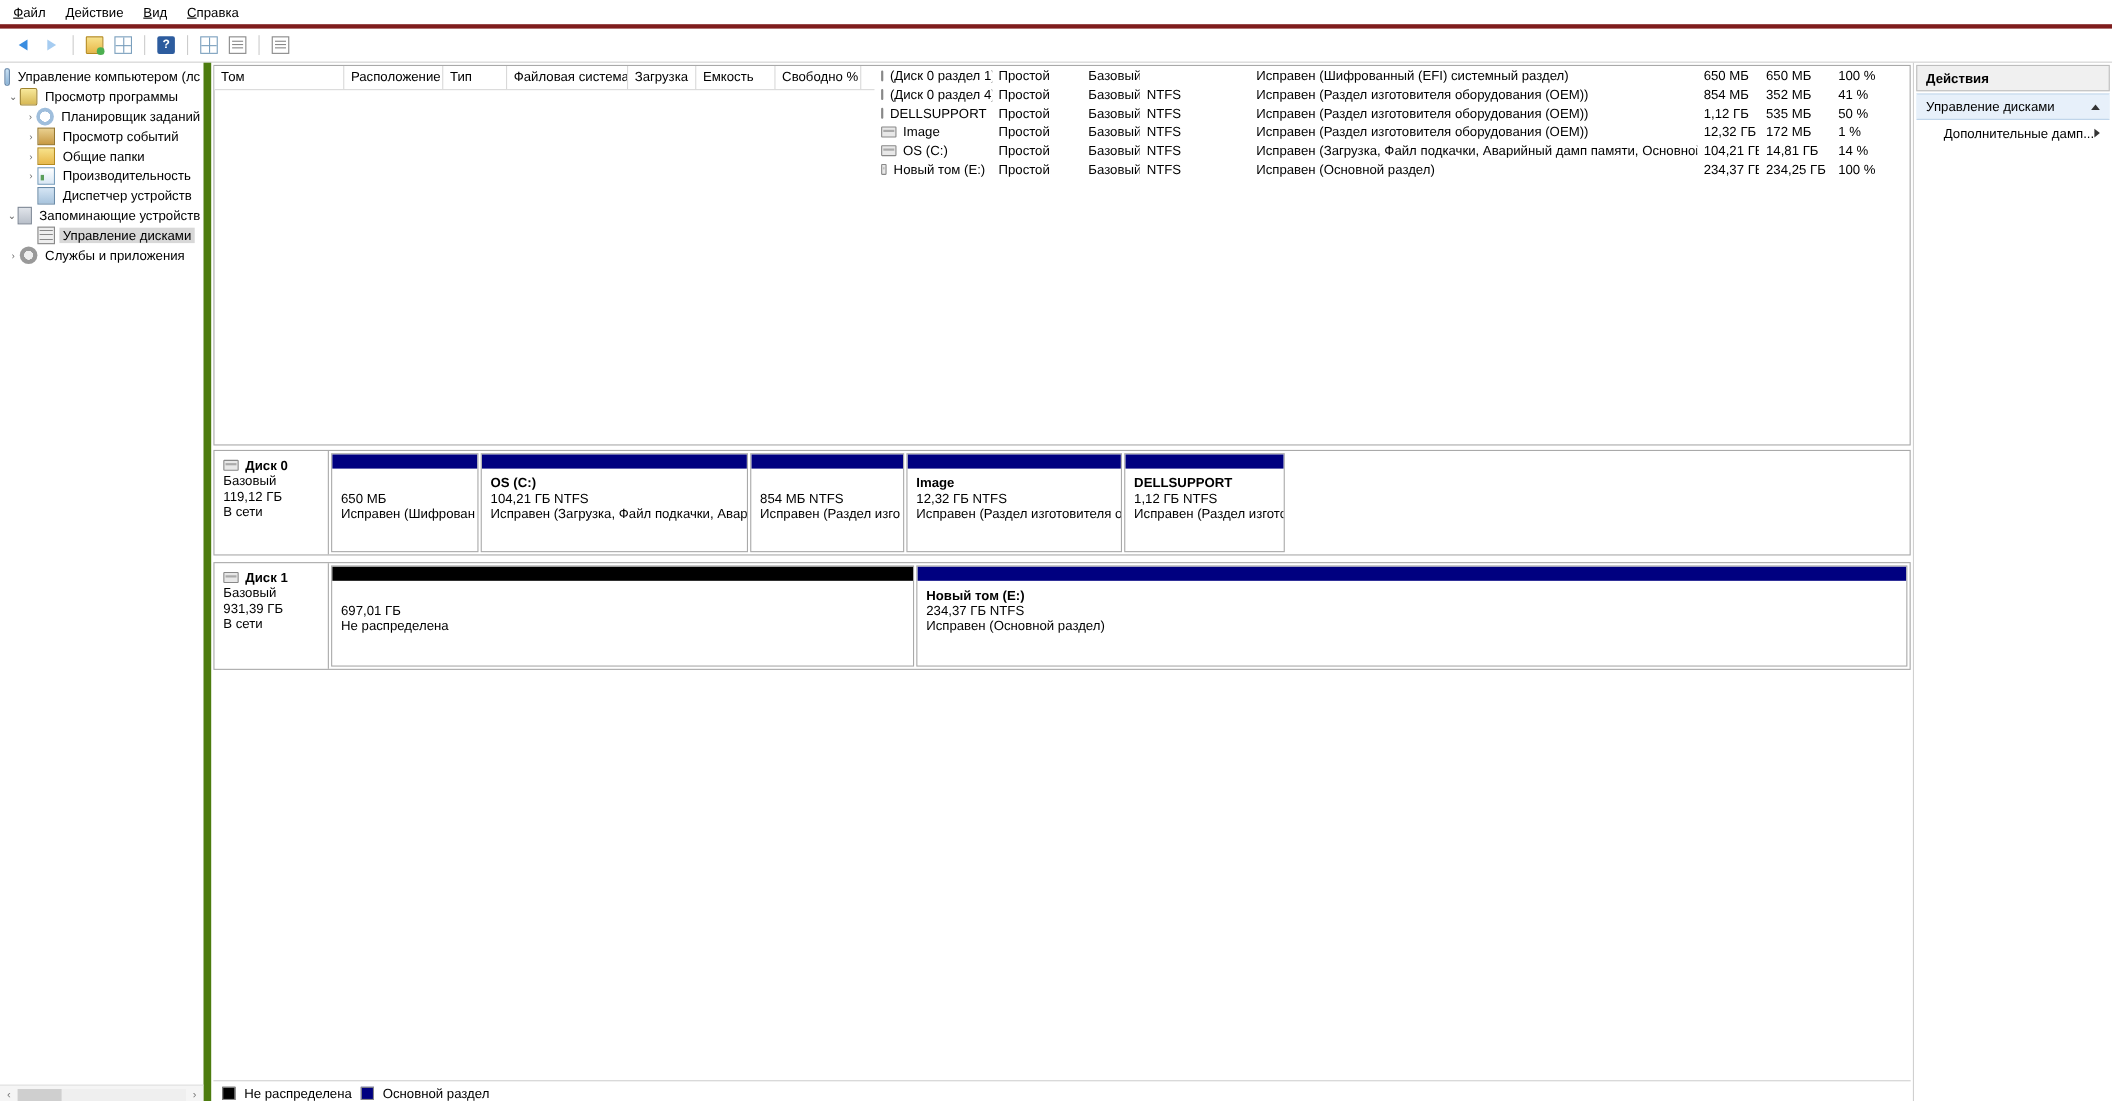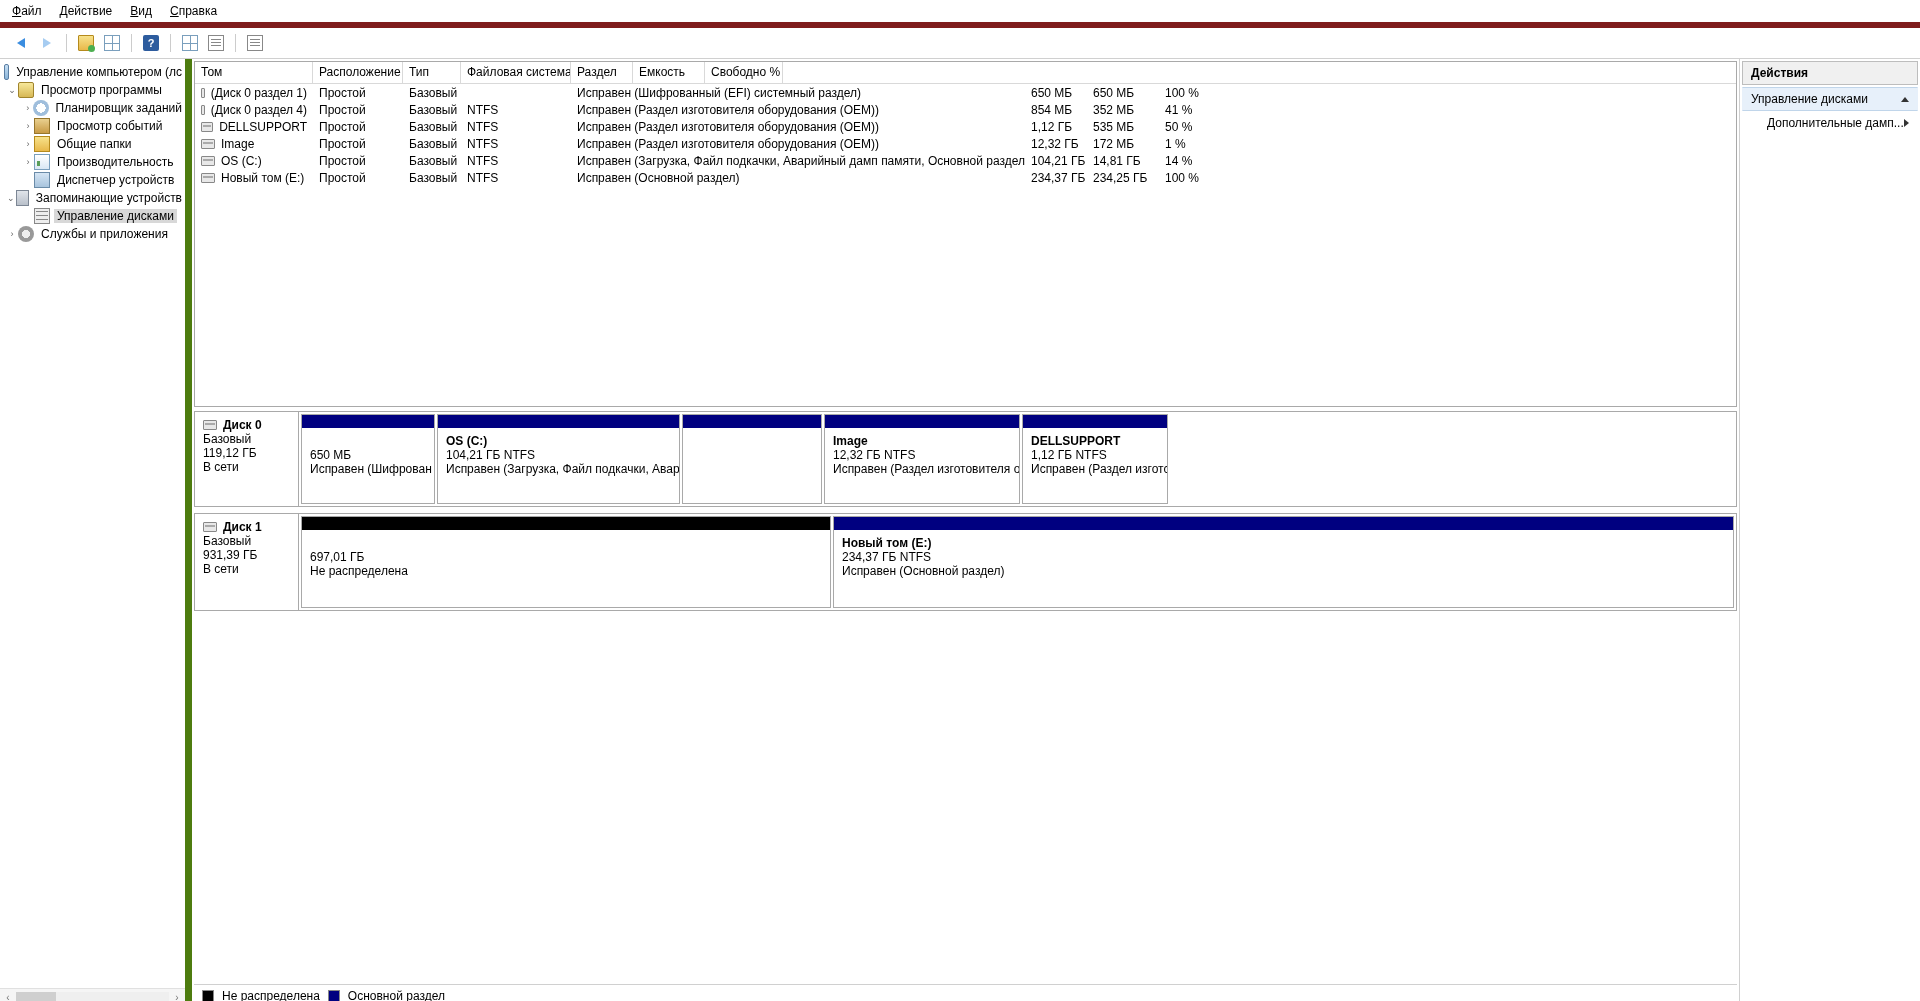--- a/index.html
+++ b/index.html
@@ -1,17 +1,17 @@
 <!DOCTYPE html>
 <html><head>
 <meta charset="utf-8">
 <style>
   html,body{margin:0;padding:0;height:100%;font-family:"Segoe UI",Tahoma,sans-serif;font-size:12px;color:#000;background:#fff;overflow:hidden}
   *{box-sizing:border-box}
-  .menubar{display:flex;gap:18px;padding:4px 12px;border-bottom:6px solid #7f1d1d}
+  .menubar{display:flex;gap:18px;padding:4px 12px;border-bottom:4px solid #7f1d1d}
   .menubar span{cursor:default}
   .menubar span u{text-decoration:underline}
   .toolbar{display:flex;align-items:center;gap:4px;padding:4px 10px;border-bottom:1px solid #d0d0d0}
   .toolbar .sep{width:1px;height:18px;background:#ccc;margin:0 4px}
   .tb-btn{width:22px;height:22px;display:flex;align-items:center;justify-content:center;border:1px solid transparent;border-radius:2px}
   .arrow-left,.arrow-right{width:0;height:0;border-top:5px solid transparent;border-bottom:5px solid transparent}
   .arrow-left{border-right:8px solid #3a8de0}
   .arrow-right{border-left:8px solid #3a8de0;opacity:.45}
   .ico{width:16px;height:16px;display:inline-block}
   .ico-folder{background:linear-gradient(#f7e28b,#e8b84a);border:1px solid #b58a1c;border-radius:1px;position:relative}
@@ -45,21 +45,21 @@
   .ti-share{background:linear-gradient(#f7e28b,#e8b84a);border:1px solid #b58a1c}
   .ti-perf{background:linear-gradient(#fff,#d9e7f4);border:1px solid #7a9fbd;position:relative}
   .ti-perf::after{content:"";position:absolute;left:2px;right:2px;bottom:3px;height:5px;background:linear-gradient(90deg,#5a9e5a 30%,transparent 30%)}
   .ti-dev{background:linear-gradient(#d5e5f4,#a8c4dd);border:1px solid #6a8ba8}
   .ti-stor{background:linear-gradient(#e0e4ea,#b9c0ca);border:1px solid #7c8694}
   .ti-diskmgmt{background:#eee;border:1px solid #888;position:relative}
   .ti-diskmgmt::after{content:"";position:absolute;left:1px;right:1px;top:2px;bottom:2px;background:repeating-linear-gradient(#888 0 1px,transparent 1px 4px)}
   .ti-svc{background:radial-gradient(circle,#eee 35%,#999 37%);border-radius:50%}
   
   .center{flex:1;display:flex;flex-direction:column;border-right:1px solid #d0d0d0;min-width:0}
-  .grid-wrap{border:1px solid #a9a9a9;margin:2px 2px 0 2px;display:flex;flex-direction:column;height:346px}
+  .grid-wrap{border:1px solid #a9a9a9;margin:2px 2px 0 2px;display:flex;flex-direction:row;height:346px}
   .grid-head{display:flex;background:#fff;border-bottom:1px solid #d9d9d9;height:22px}
   .gh{border-right:1px solid #d9d9d9;padding:3px 6px;white-space:nowrap;overflow:hidden;cursor:default}
   .grid-body{flex:1;overflow:auto}
   .grow{display:flex;height:17px;align-items:center}
   .gc{padding:0 6px;white-space:nowrap;overflow:hidden}
   .gc.vol{display:flex;align-items:center}
   
   .disks{flex:1;overflow:auto;padding:4px 2px 0 2px}
   .disk-block{border:1px solid #a9a9a9;display:flex;margin-bottom:6px;min-height:96px}
   .disk-info{width:104px;min-width:104px;padding:6px 8px;border-right:1px solid #a9a9a9}
@@ -184,21 +184,21 @@
   </div>
 
   <div class="center">
 
     <div class="grid-wrap">
       <div class="grid-head">
         <div class="gh" style="width:118px">Том</div>
         <div class="gh" style="width:90px">Расположение</div>
         <div class="gh" style="width:58px">Тип</div>
         <div class="gh" style="width:110px">Файловая система</div>
-        <div class="gh" style="width:62px">Раздел</div>
+        <div class="gh" style="width:62px">Загрузка</div>
         <div class="gh" style="width:72px">Емкость</div>
         <div class="gh" style="width:78px">Свободно %</div>
         <div class="gh" style="flex:1;border-right:none"></div>
       </div>
       <div class="grid-body" id="grid-body">
           <div class="grow">
             <div class="gc vol" style="width:118px">
               <span class="ico-disk"></span>
               <span>(Диск 0 раздел 1)</span>
             </div>
@@ -302,20 +302,25 @@
           <div class="part" style="flex:0 0 243px">
             <div class="pbar"></div>
             <div class="pbody">
               <div class="pname">OS  (C:)</div>
               <div>104,21 ГБ NTFS</div>
               <div>Исправен (Загрузка, Файл подкачки, Авар</div>
             </div>
           </div>
           <div class="part" style="flex:0 0 140px">
             <div class="pbar"></div>
+            <div class="pbody">
+              <div>&nbsp;</div>
+              <div>854 МБ NTFS</div>
+              <div>Исправен (Раздел изго</div>
+            </div>
           </div>
           <div class="part" style="flex:0 0 196px">
             <div class="pbar"></div>
             <div class="pbody">
               <div class="pname">Image</div>
               <div>12,32 ГБ NTFS</div>
               <div>Исправен (Раздел изготовителя о</div>
             </div>
           </div>
           <div class="part" style="flex:0 0 146px">

